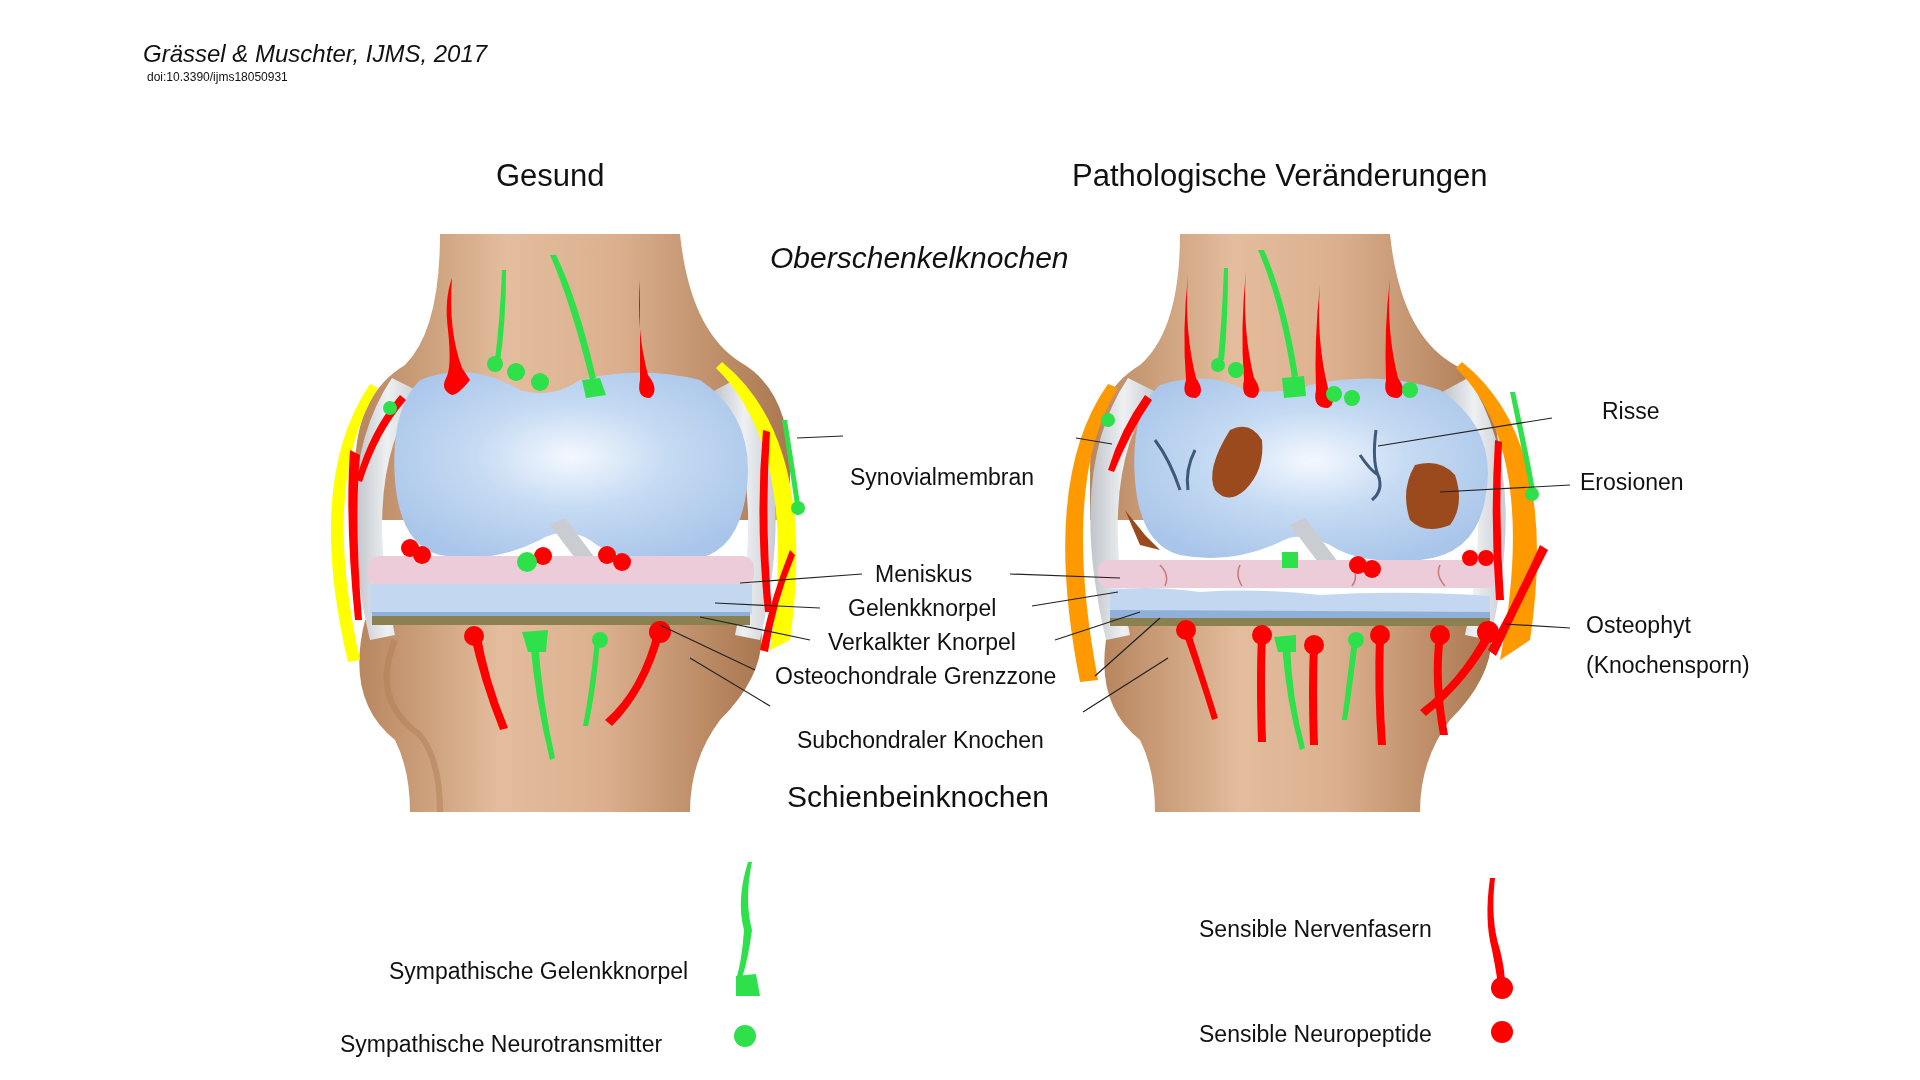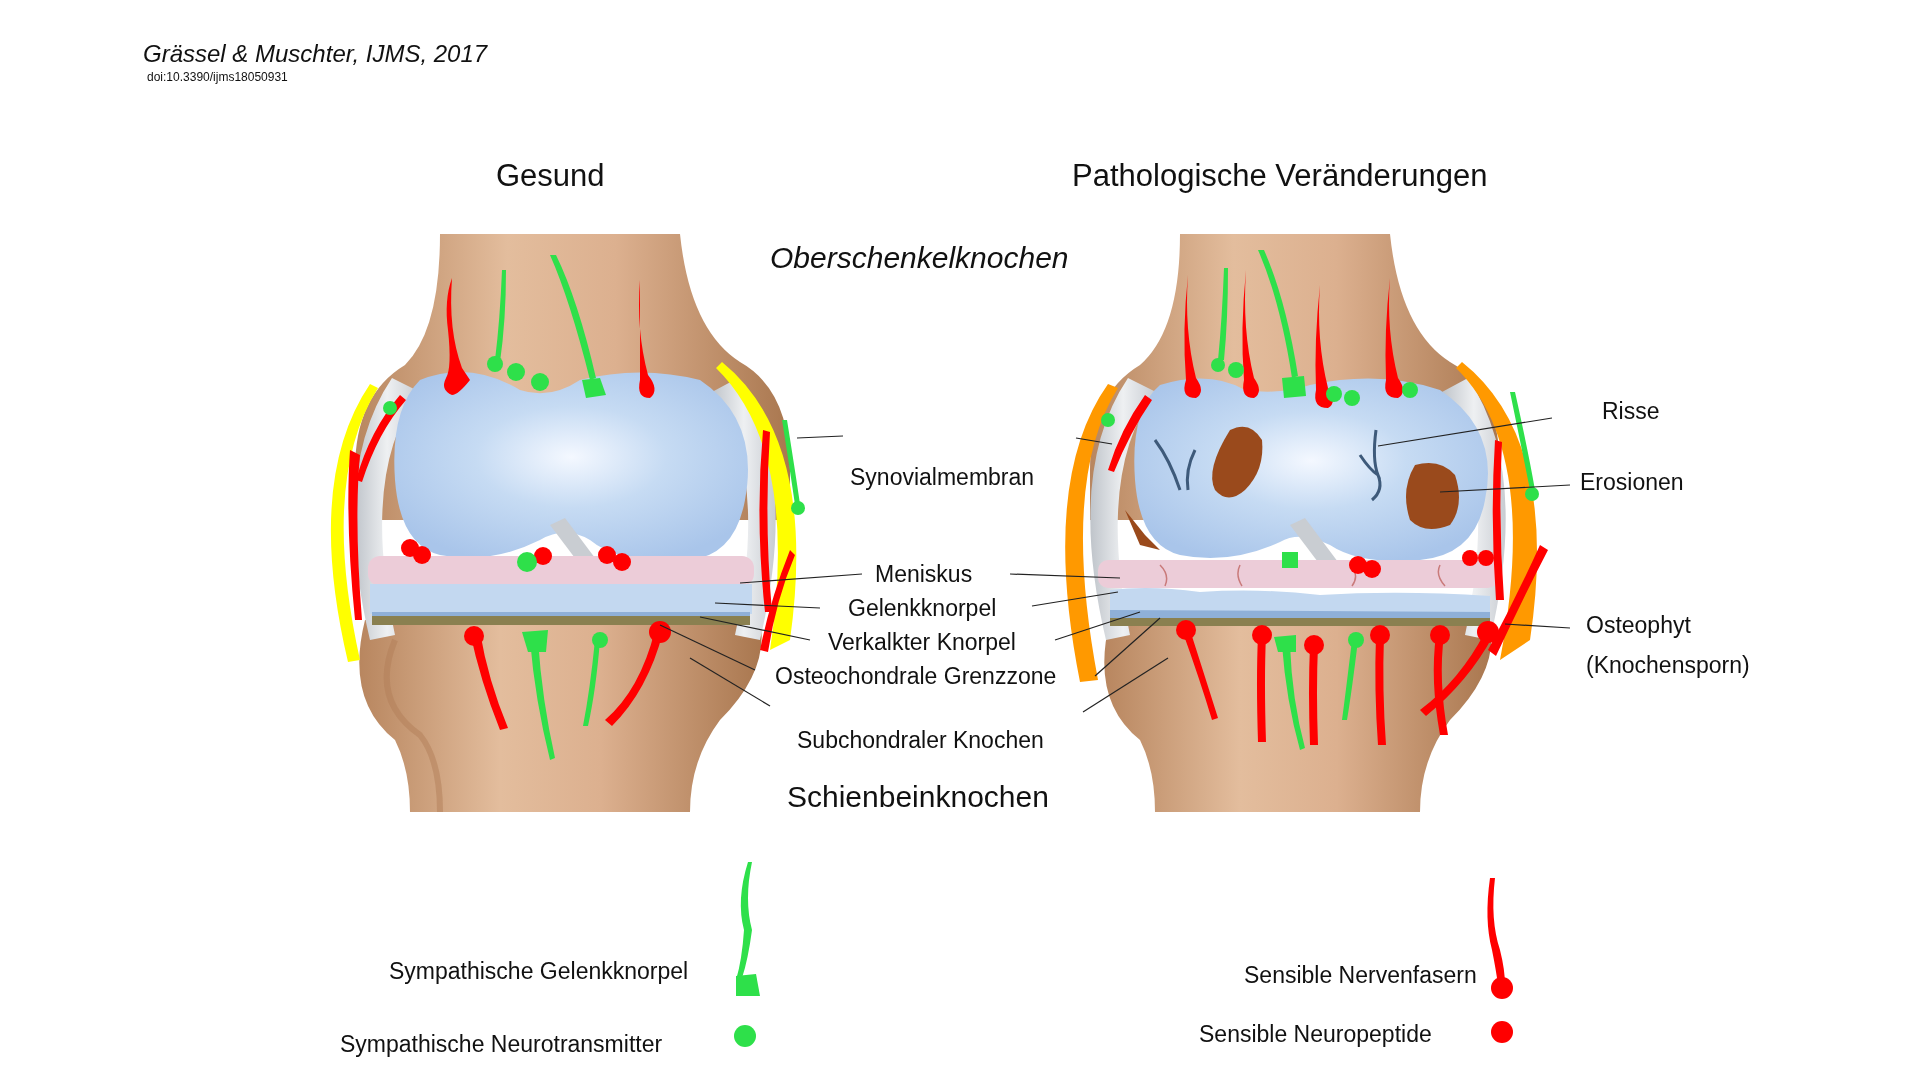--- a/index.html
+++ b/index.html
@@ -226,14 +226,14 @@
 <div class="abs part-label" style="left:775px; top:663px;">Osteochondrale Grenzzone</div>
 <div class="abs part-label" style="left:797px; top:710px;margin-top:17px;">Subchondraler Knochen</div>
 
 <div class="abs part-label" style="left:1560px; top:398px;margin-left:42px;">Risse</div>
 <div class="abs part-label" style="left:1580px; top:469px;">Erosionen</div>
 <div class="abs part-label" style="left:1586px; top:612px;">Osteophyt</div>
 <div class="abs part-label" style="left:1586px; top:652px;">(Knochensporn)</div>
 
 <div class="abs legend-label" style="left:389px; top:958px;">Sympathische Gelenkknorpel</div>
 <div class="abs legend-label" style="left:340px; top:1031px;">Sympathische Neurotransmitter</div>
-<div class="abs legend-label" style="left:1199px; top:962px;margin-left:45px;">Sensible Nervenfasern</div>
+<div class="abs legend-label" style="left:1199px; top:916px;">Sensible Nervenfasern</div>
 <div class="abs legend-label" style="left:1199px; top:1021px;">Sensible Neuropeptide</div>
 
 </body></html>

